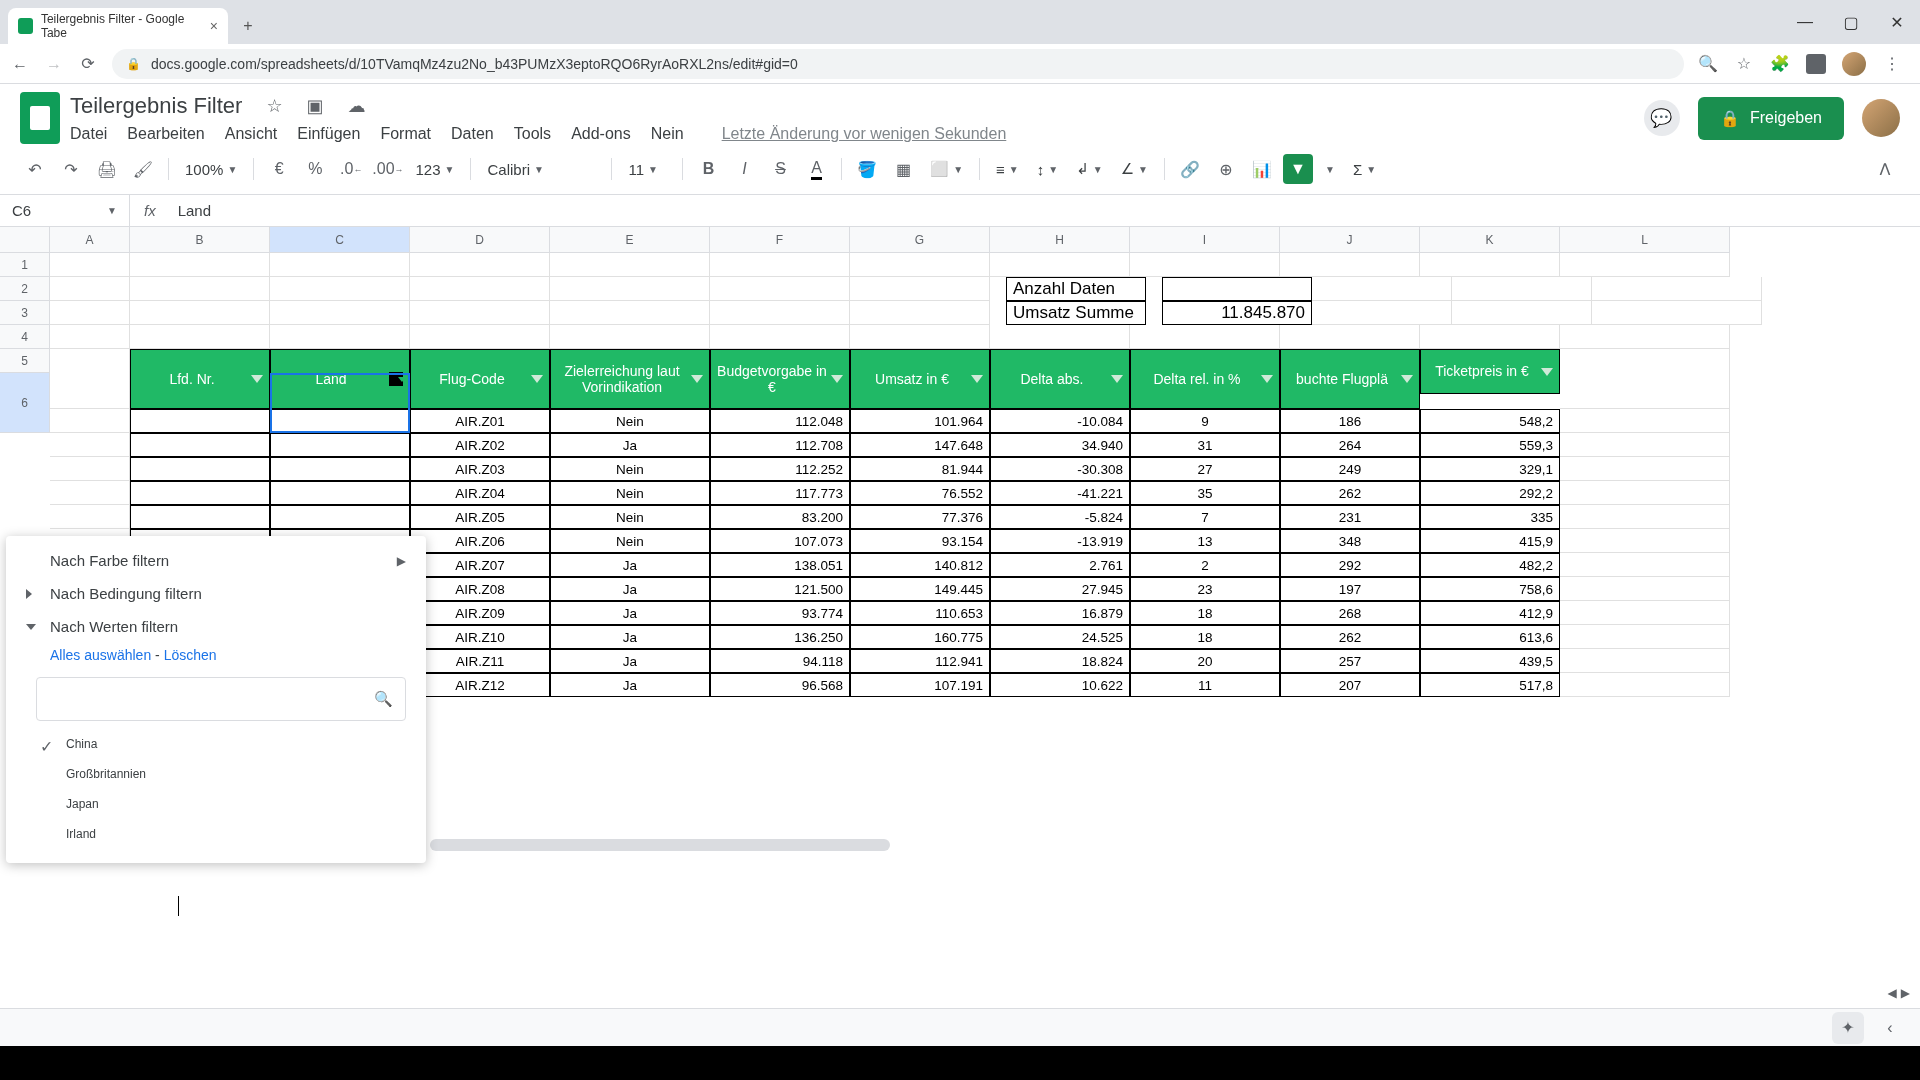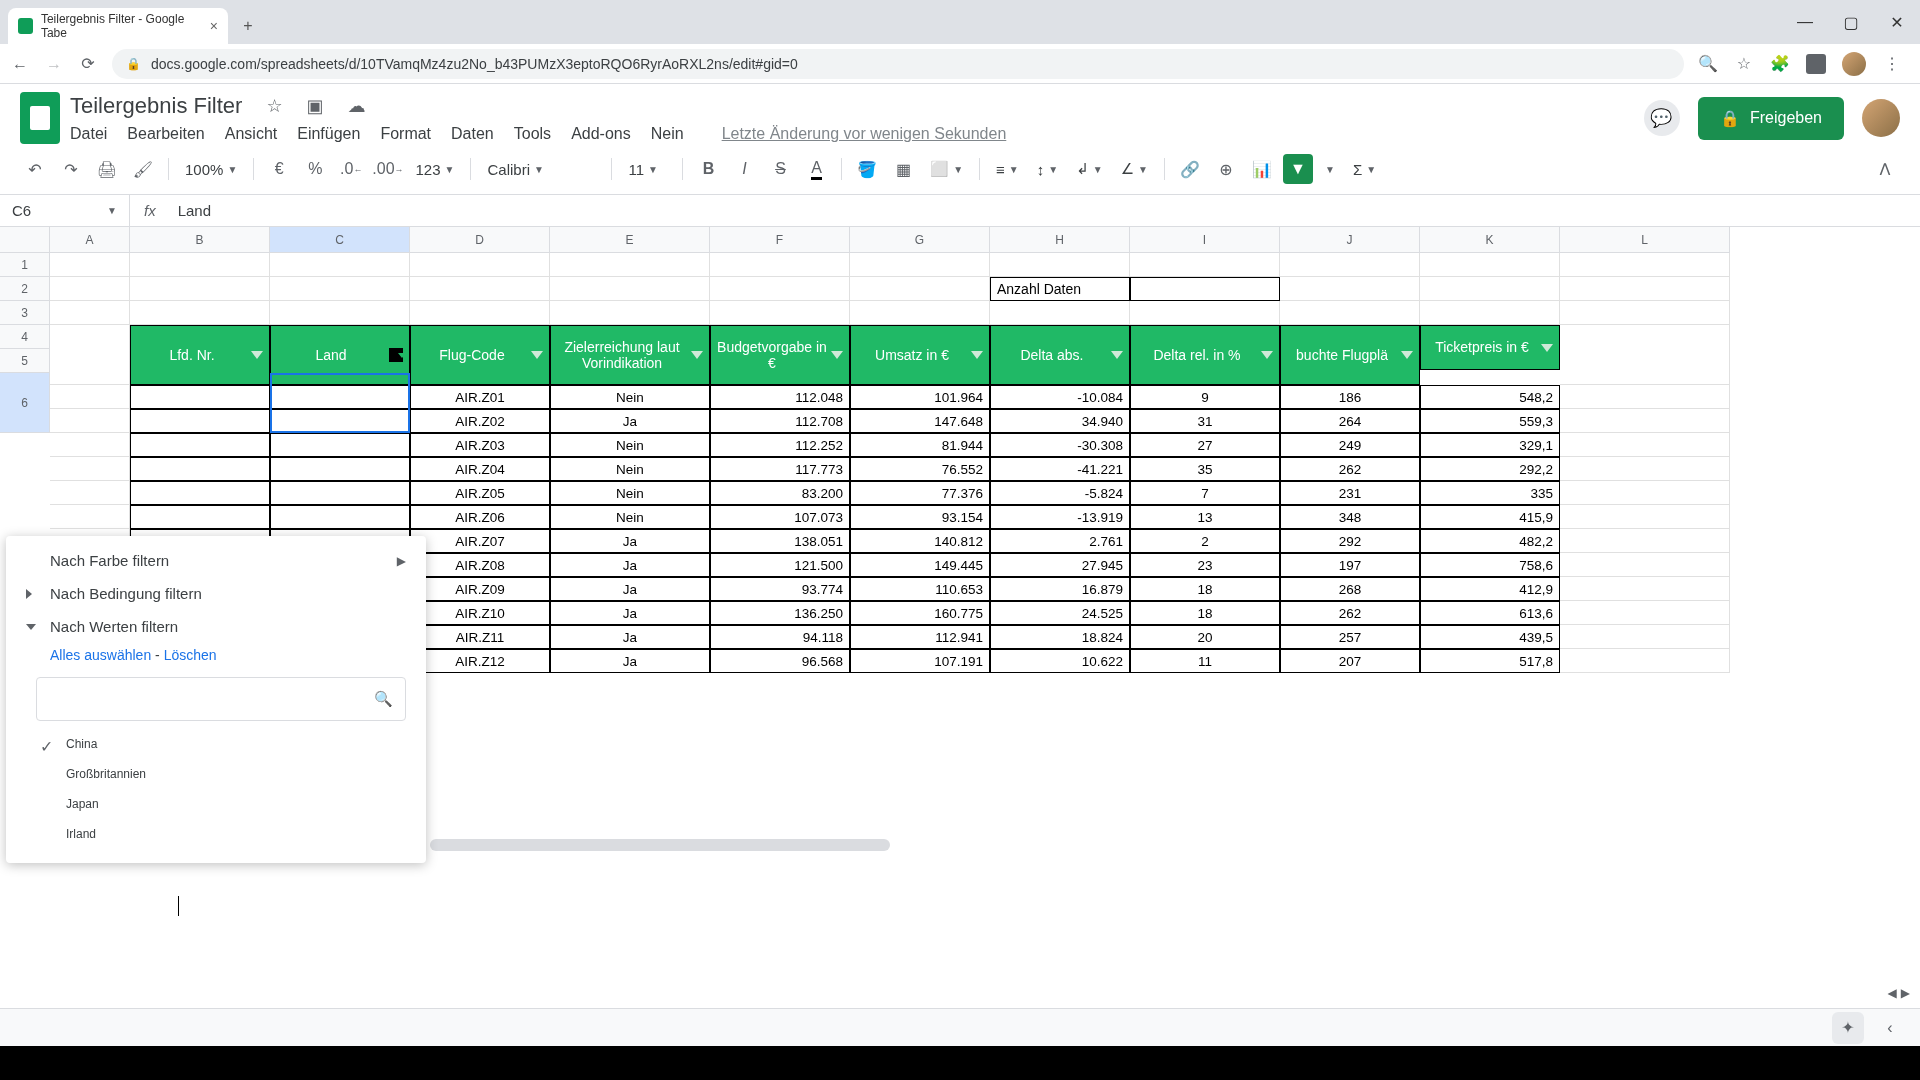--- a/index.html
+++ b/index.html
@@ -66,21 +66,21 @@
 .col-hd { background:#f8f9fa; border-right:1px solid #dadce0; border-bottom:1px solid #dadce0; display:flex; align-items:center; justify-content:center; font-size:12px; color:#5f6368;}
 .col-hd.sel { background:#d2e3fc;}
 .cells { position:relative; }
 .row { display:flex;}
 .cell { border-right:1px solid #e0e0e0; border-bottom:1px solid #e0e0e0; height:24px; display:flex; align-items:center; padding:0 6px; font-size:13.5px; color:#000; overflow:hidden; white-space:nowrap;}
 
 
 .cA{width:80px}.cB{width:140px}.cC{width:140px}.cD{width:140px}.cE{width:160px}.cF{width:140px}.cG{width:140px}.cH{width:140px}.cI{width:150px}.cJ{width:140px}.cK{width:140px}.cL{width:170px}
 
 
-.summary-cell { border:1px solid #000; background:#fff; font-size:14px;}
+.summary-cell { border:1px solid #000; background:#fff; font-size:17px;margin-left:16px;}
 
 
 .th-row { height:60px;}
 .th-cell { background:#20b966; color:#fff; border:1px solid #000; display:flex; align-items:center; justify-content:space-between; padding:0 6px; font-size:14px; font-weight:500; text-align:center;}
 .th-label { flex:1; text-align:center; line-height:1.15;}
 .filter-tri { width:0; height:0; border-left:6px solid transparent; border-right:6px solid transparent; border-top:8px solid #cfe9d8; margin-left:4px;}
 .filter-tri.active { border-top:none; width:14px; height:14px; background:#000; position:relative;}
 .filter-tri.active::after{content:"";position:absolute;width:0;height:0;border-left:4px solid transparent;border-right:4px solid transparent;border-top:5px solid #20b966;left:3px;top:5px;}
 
 
@@ -311,20 +311,34 @@
             <div class="cell cD"></div>
             <div class="cell cE"></div>
             <div class="cell cF"></div>
             <div class="cell cG"></div>
             <div class="cell cH summary-cell">Anzahl Daten</div>
             <div class="cell cI summary-cell" style="justify-content: flex-end;"></div>
             <div class="cell cJ"></div>
             <div class="cell cK"></div>
             <div class="cell cL"></div>
           </div>
+        <div class="row" id="row3">
+            <div class="cell cA"></div>
+            <div class="cell cB"></div>
+            <div class="cell cC"></div>
+            <div class="cell cD"></div>
+            <div class="cell cE"></div>
+            <div class="cell cF"></div>
+            <div class="cell cG"></div>
+            <div class="cell cH summary-cell">Umsatz Summe</div>
+            <div class="cell cI summary-cell" style="justify-content: flex-end;">11.845.870</div>
+            <div class="cell cJ"></div>
+            <div class="cell cK"></div>
+            <div class="cell cL"></div>
+          </div>
         <div class="row">
             <div class="cell cA"></div>
             <div class="cell cB"></div>
             <div class="cell cC"></div>
             <div class="cell cD"></div>
             <div class="cell cE"></div>
             <div class="cell cF"></div>
             <div class="cell cG"></div>
             <div class="cell cH"></div>
             <div class="cell cI"></div>

